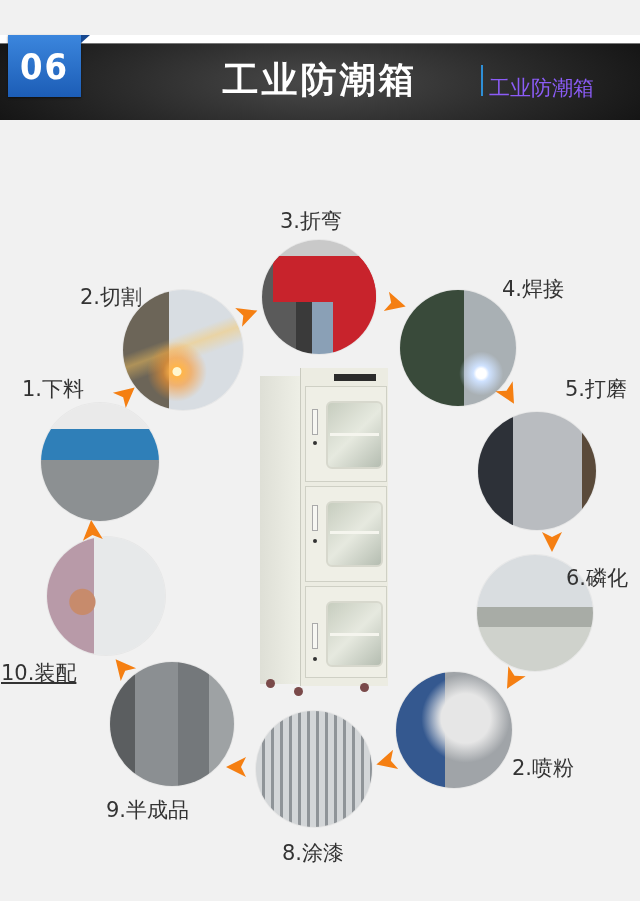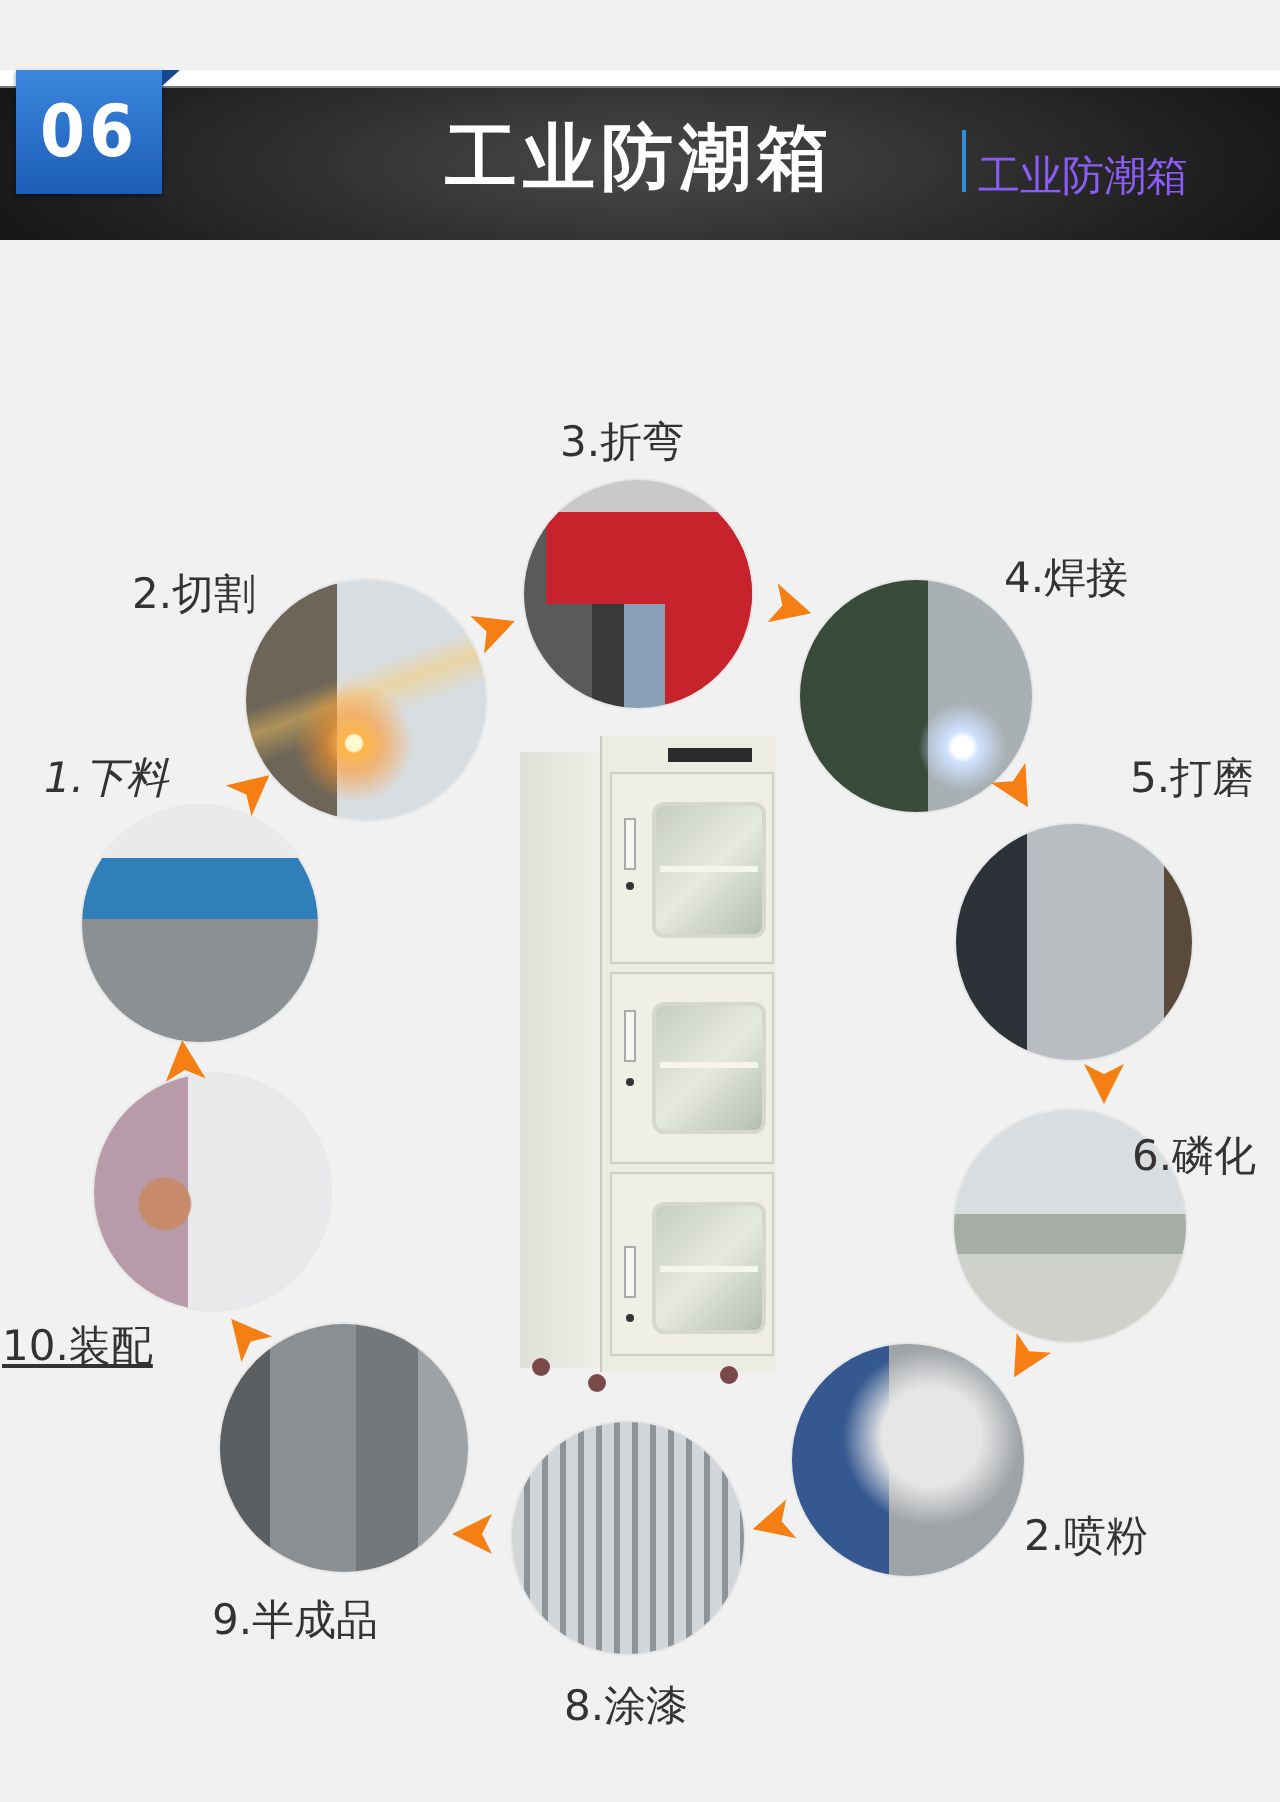--- a/index.html
+++ b/index.html
@@ -106,24 +106,24 @@
 
 <div class="top-line"></div>
 <div class="header-band"></div>
 <div class="badge">06</div>
 <div class="badge-fold"></div>
 <div class="header-title">工业防潮箱</div>
 <div class="header-divider"></div>
 <div class="header-sub">工业防潮箱</div>
 
 <div class="step-photo p-cutmat" style="left:41px;top:403px;width:118px;height:118px;"></div>
-<div class="step-label" style="left:22px;top:376px;font-style:italic;">1.下料</div>
+<div class="step-label" style="left:22px;top:376px;">1.下料</div>
 
 <div class="step-photo p-cut" style="left:123px;top:290px;width:120px;height:120px;"></div>
-<div class="step-label" style="left:66px;top:284px;">2.切割</div>
+<div class="step-label" style="left:80px;top:284px;">2.切割</div>
 
 <div class="step-photo p-bend" style="left:262px;top:240px;width:114px;height:114px;"></div>
 <div class="step-label" style="left:280px;top:208px;">3.折弯</div>
 
 <div class="step-photo p-weld" style="left:400px;top:290px;width:116px;height:116px;"></div>
 <div class="step-label" style="left:502px;top:276px;">4.焊接</div>
 
 <div class="step-photo p-grind" style="left:478px;top:412px;width:118px;height:118px;"></div>
 <div class="step-label" style="left:565px;top:376px;">5.打磨</div>
 

